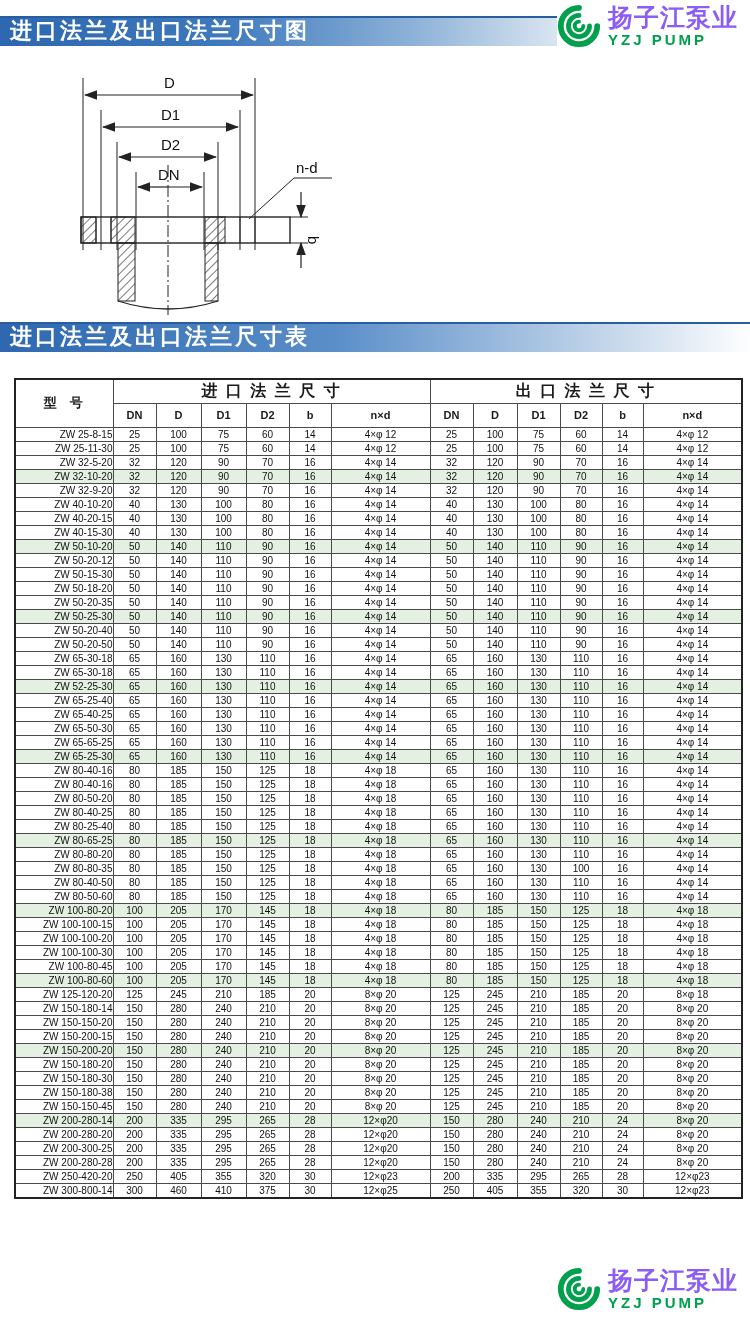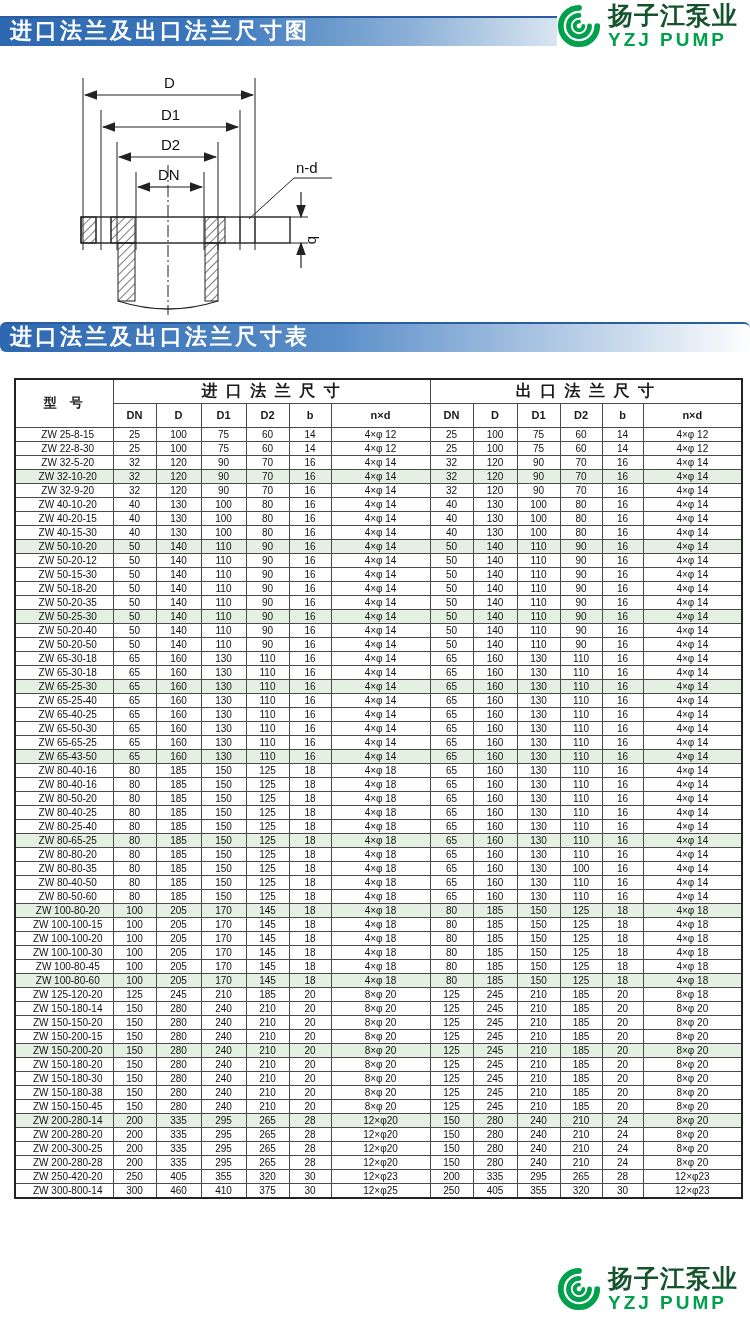--- a/index.html
+++ b/index.html
@@ -20,47 +20,46 @@
     padding-left:10px;
     border-top:2px solid #2a5d9f;
   }
   .bar-top {
     top:16px; width:557px;
     background:linear-gradient(90deg,#2c67b0 0%,#3e79bd 40%,#8fb3d8 75%,#d9e5f1 100%);
   }
   .bar-table {
     top:322px; width:750px;
     background:linear-gradient(90deg,#2c67b0 0%,#5b8fc9 45%,#cfdeee 85%,#fefefe 100%);
-    border-radius:6px;
   }
   
   .logo { position:absolute; display:flex; align-items:center; gap:6px; }
   .logo-top    { top:3px;    left:556px; }
   .logo-bottom { top:1266px; left:556px; }
   .logo svg { width:46px; height:46px; flex:0 0 auto; }
   .logo-txt { display:flex; flex-direction:column; line-height:1; }
-  .logo-cn { font-size:25px; font-weight:bold; color:#14532d; letter-spacing:1px; }
-  .logo-en { font-size:19px; font-weight:bold; color:#00a04c; letter-spacing:3px; margin-top:2px; }
+  .logo-cn { font-size:25px; font-weight:bold; color:#8b5cf6; letter-spacing:1px; }
+  .logo-en { font-size:15px; font-weight:bold; color:#00a04c; letter-spacing:3px; margin-top:2px; }
   
   .diagram { position:absolute; top:70px; left:68px; width:322px; height:252px; }
   .diagram svg { width:100%; height:100%; }
   .dim-label { font-family:"Liberation Sans", sans-serif; font-size:15px; fill:#111; }
   
   .dim-table {
     position:absolute; top:378px; left:14px; width:727px;
     border-collapse:collapse; table-layout:fixed;
     background:#fff; border:2px solid #222;
   }
   .dim-table th, .dim-table td { border:1px solid #4a4a4a; text-align:center; padding:0; }
   .dim-table thead th { font-weight:bold; background:#fff; }
   .th-group { font-size:16px; letter-spacing:2px; height:24px; white-space:pre; }
   .th-model { font-size:13px; letter-spacing:2px; white-space:pre;margin-top:46px; }
   .th-sub   { font-size:11px; height:24px; }
   .dim-table tbody td { font-size:10px; height:13px; line-height:13px; color:#111; }
-  .dim-table tbody td.model { text-align:center; padding-left:7px; white-space:pre; }
+  .dim-table tbody td.model { text-align:right; padding-left:7px; white-space:pre; }
   .dim-table tbody tr.hl td { background:#e4f0e2; }
 </style>
 </head>
 <body>
 
 <div class="bar bar-top">
   <span>进口法兰及出口法兰尺寸图</span>
 </div>
 
 <div class="logo logo-top">
@@ -192,21 +191,21 @@
         <td>14</td>
         <td>4×φ 12</td>
         <td>25</td>
         <td>100</td>
         <td>75</td>
         <td>60</td>
         <td>14</td>
         <td>4×φ 12</td>
       </tr>
       <tr>
-        <td class="model">ZW 22-8-30</td>
+        <td class="model">ZW 25-11-30</td>
         <td>25</td>
         <td>100</td>
         <td>75</td>
         <td>60</td>
         <td>14</td>
         <td>4×φ 12</td>
         <td>25</td>
         <td>100</td>
         <td>75</td>
         <td>60</td>
@@ -447,96 +446,96 @@
         <td>16</td>
         <td>4×φ 14</td>
         <td>65</td>
         <td>160</td>
         <td>130</td>
         <td>110</td>
         <td>16</td>
         <td>4×φ 14</td>
       </tr>
       <tr class="hl">
+        <td class="model">ZW 52-25-30</td>
+        <td>65</td>
+        <td>160</td>
+        <td>130</td>
+        <td>110</td>
+        <td>16</td>
+        <td>4×φ 14</td>
+        <td>65</td>
+        <td>160</td>
+        <td>130</td>
+        <td>110</td>
+        <td>16</td>
+        <td>4×φ 14</td>
+      </tr>
+      <tr>
+        <td class="model">ZW 65-25-40</td>
+        <td>65</td>
+        <td>160</td>
+        <td>130</td>
+        <td>110</td>
+        <td>16</td>
+        <td>4×φ 14</td>
+        <td>65</td>
+        <td>160</td>
+        <td>130</td>
+        <td>110</td>
+        <td>16</td>
+        <td>4×φ 14</td>
+      </tr>
+      <tr>
+        <td class="model">ZW 65-40-25</td>
+        <td>65</td>
+        <td>160</td>
+        <td>130</td>
+        <td>110</td>
+        <td>16</td>
+        <td>4×φ 14</td>
+        <td>65</td>
+        <td>160</td>
+        <td>130</td>
+        <td>110</td>
+        <td>16</td>
+        <td>4×φ 14</td>
+      </tr>
+      <tr>
+        <td class="model">ZW 65-50-30</td>
+        <td>65</td>
+        <td>160</td>
+        <td>130</td>
+        <td>110</td>
+        <td>16</td>
+        <td>4×φ 14</td>
+        <td>65</td>
+        <td>160</td>
+        <td>130</td>
+        <td>110</td>
+        <td>16</td>
+        <td>4×φ 14</td>
+      </tr>
+      <tr>
+        <td class="model">ZW 65-65-25</td>
+        <td>65</td>
+        <td>160</td>
+        <td>130</td>
+        <td>110</td>
+        <td>16</td>
+        <td>4×φ 14</td>
+        <td>65</td>
+        <td>160</td>
+        <td>130</td>
+        <td>110</td>
+        <td>16</td>
+        <td>4×φ 14</td>
+      </tr>
+      <tr class="hl">
         <td class="model">ZW 65-25-30</td>
-        <td>65</td>
-        <td>160</td>
-        <td>130</td>
-        <td>110</td>
-        <td>16</td>
-        <td>4×φ 14</td>
-        <td>65</td>
-        <td>160</td>
-        <td>130</td>
-        <td>110</td>
-        <td>16</td>
-        <td>4×φ 14</td>
-      </tr>
-      <tr>
-        <td class="model">ZW 65-25-40</td>
-        <td>65</td>
-        <td>160</td>
-        <td>130</td>
-        <td>110</td>
-        <td>16</td>
-        <td>4×φ 14</td>
-        <td>65</td>
-        <td>160</td>
-        <td>130</td>
-        <td>110</td>
-        <td>16</td>
-        <td>4×φ 14</td>
-      </tr>
-      <tr>
-        <td class="model">ZW 65-40-25</td>
-        <td>65</td>
-        <td>160</td>
-        <td>130</td>
-        <td>110</td>
-        <td>16</td>
-        <td>4×φ 14</td>
-        <td>65</td>
-        <td>160</td>
-        <td>130</td>
-        <td>110</td>
-        <td>16</td>
-        <td>4×φ 14</td>
-      </tr>
-      <tr>
-        <td class="model">ZW 65-50-30</td>
-        <td>65</td>
-        <td>160</td>
-        <td>130</td>
-        <td>110</td>
-        <td>16</td>
-        <td>4×φ 14</td>
-        <td>65</td>
-        <td>160</td>
-        <td>130</td>
-        <td>110</td>
-        <td>16</td>
-        <td>4×φ 14</td>
-      </tr>
-      <tr>
-        <td class="model">ZW 65-65-25</td>
-        <td>65</td>
-        <td>160</td>
-        <td>130</td>
-        <td>110</td>
-        <td>16</td>
-        <td>4×φ 14</td>
-        <td>65</td>
-        <td>160</td>
-        <td>130</td>
-        <td>110</td>
-        <td>16</td>
-        <td>4×φ 14</td>
-      </tr>
-      <tr class="hl">
-        <td class="model">ZW 65-43-50</td>
         <td>65</td>
         <td>160</td>
         <td>130</td>
         <td>110</td>
         <td>16</td>
         <td>4×φ 14</td>
         <td>65</td>
         <td>160</td>
         <td>130</td>
         <td>110</td>

